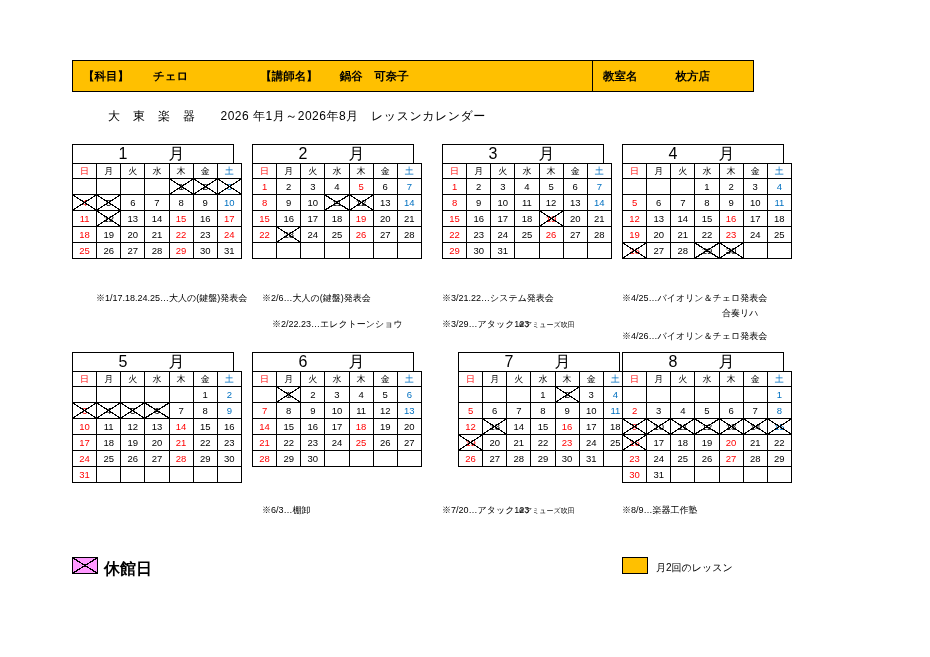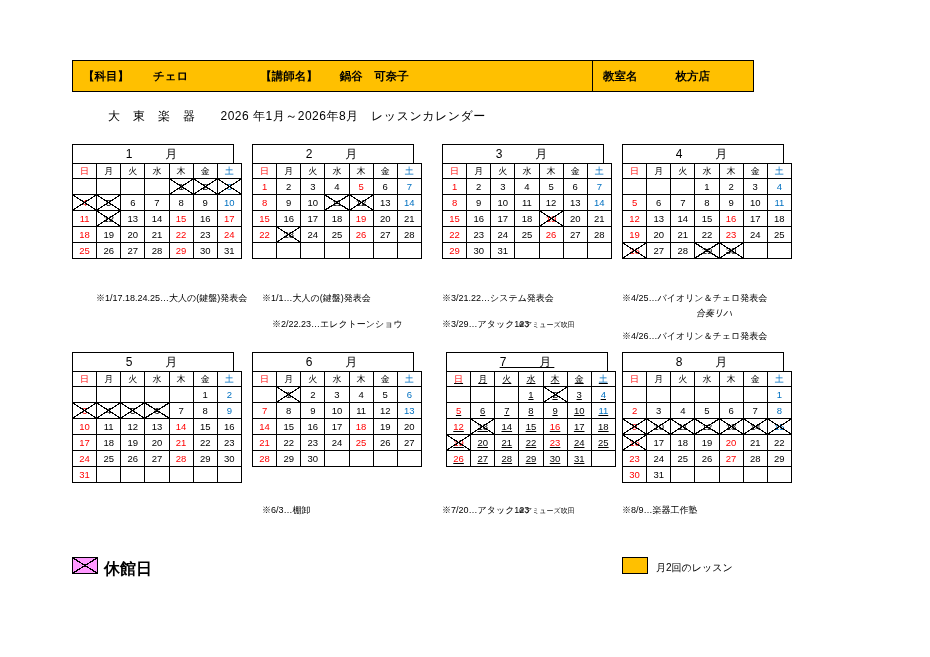--- a/index.html
+++ b/index.html
@@ -40,21 +40,21 @@
 
   .cal{
     position:absolute;
     width:162px;
   }
   .cal .month-title{
     height:19px;
     border:1px solid #000;
     border-bottom:none;
     box-sizing:border-box;
-    font-size:12px;
+    font-size:16px;
     display:flex;align-items:center;justify-content:center;
     letter-spacing:3px;
     background:#fff;
   }
   table.grid{
     border-collapse:collapse;
     width:162px;
     table-layout:fixed;
   }
   table.grid td, table.grid th{
@@ -505,21 +505,21 @@
             <td class="">29</td>
             <td class="">30</td>
             <td class=""></td>
             <td class=""></td>
             <td class=""></td>
             <td class=""></td>
           </tr>
         </tbody>
       </table>
     </div>
-    <div class="cal" style="left: 446px; top: 352px; text-decoration: underline;">
+    <div class="cal" style="left: 458px; top: 352px;">
       <div class="month-title">7　　月</div>
       <table class="grid">
         <thead>
           <tr>
             <th class="sun">日</th>
             <th class="">月</th>
             <th class="">火</th>
             <th class="">水</th>
             <th class="">木</th>
             <th class="">金</th>
@@ -643,27 +643,27 @@
             <td class=""></td>
             <td class=""></td>
             <td class=""></td>
           </tr>
         </tbody>
       </table>
     </div>
   </div>
 <div id="notes-root">
     <div class="note" style="left: 96px; top: 292px;">※1/17.18.24.25…大人の(鍵盤)発表会</div>
-    <div class="note" style="left: 262px; top: 292px;">※1/1…大人の(鍵盤)発表会</div>
+    <div class="note" style="left: 262px; top: 292px;">※2/6…大人の(鍵盤)発表会</div>
     <div class="note" style="left: 272px; top: 318px;">※2/22.23…エレクトーンショウ</div>
     <div class="note" style="left: 442px; top: 292px;">※3/21.22…システム発表会</div>
     <div class="note" style="left: 442px; top: 318px;">※3/29…アタック123</div>
     <div class="note small" style="left: 518px; top: 320px;">＠アミューズ吹田</div>
     <div class="note" style="left: 622px; top: 292px;">※4/25…バイオリン＆チェロ発表会</div>
-    <div class="note" style="left: 696px; top: 307px; font-style: italic;">合奏リハ</div>
+    <div class="note" style="left: 722px; top: 307px;">合奏リハ</div>
     <div class="note" style="left: 622px; top: 330px;">※4/26…バイオリン＆チェロ発表会</div>
     <div class="note" style="left: 262px; top: 504px;">※6/3…棚卸</div>
     <div class="note" style="left: 442px; top: 504px;">※7/20…アタック123</div>
     <div class="note small" style="left: 518px; top: 506px;">＠アミューズ吹田</div>
     <div class="note" style="left: 622px; top: 504px;">※8/9…楽器工作塾</div>
   </div>
 
 <div class="legend-box holiday xmark" style="left:72px;top:557px;"></div>
 <div class="legend-label" style="left:104px;top:559px;">休館日</div>
 <div class="legend-box twice" style="left:622px;top:557px;"></div>

